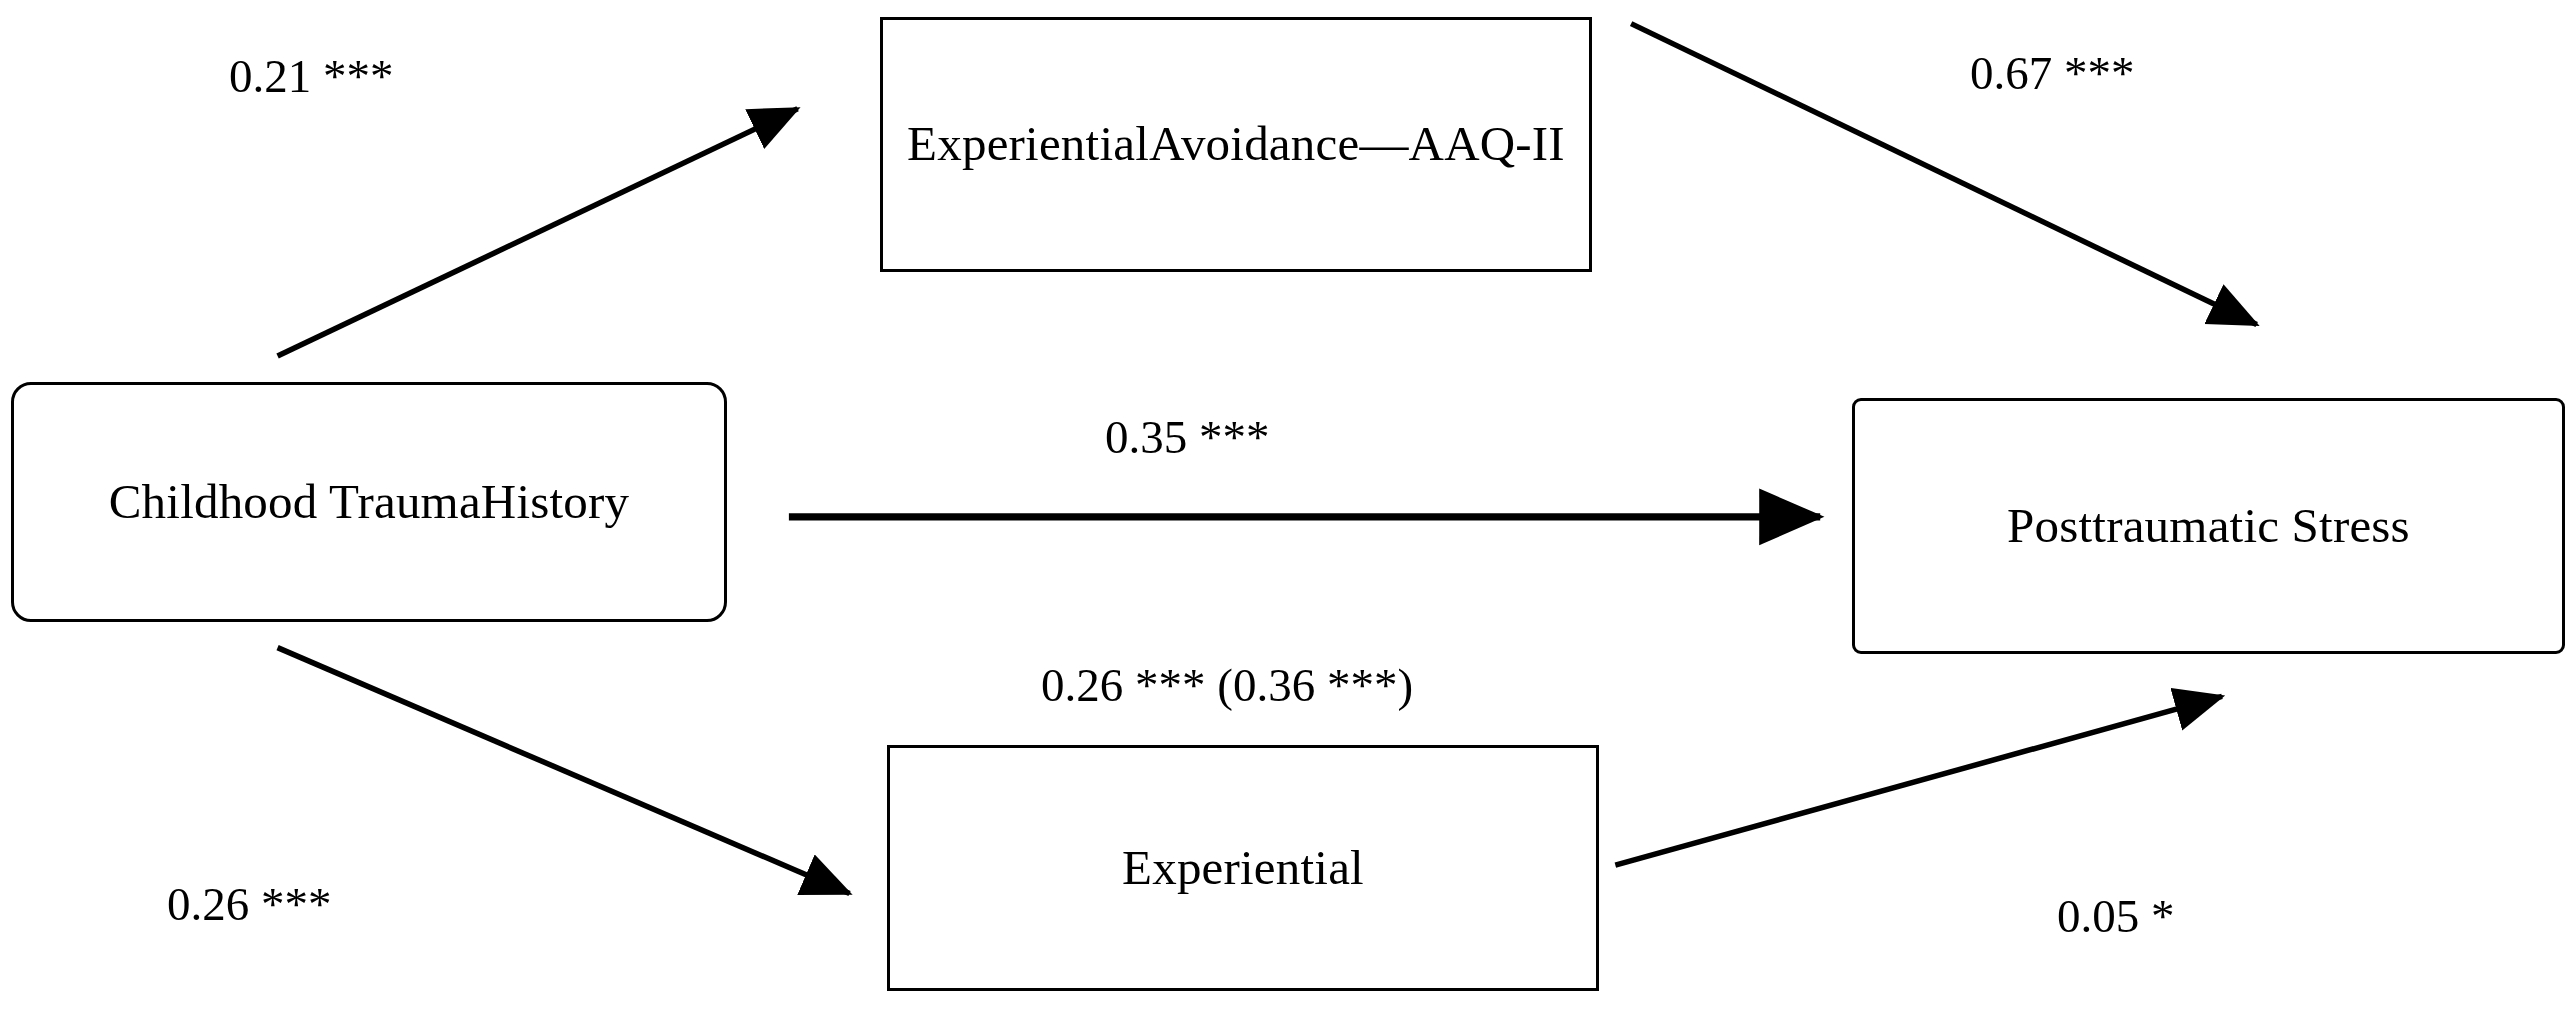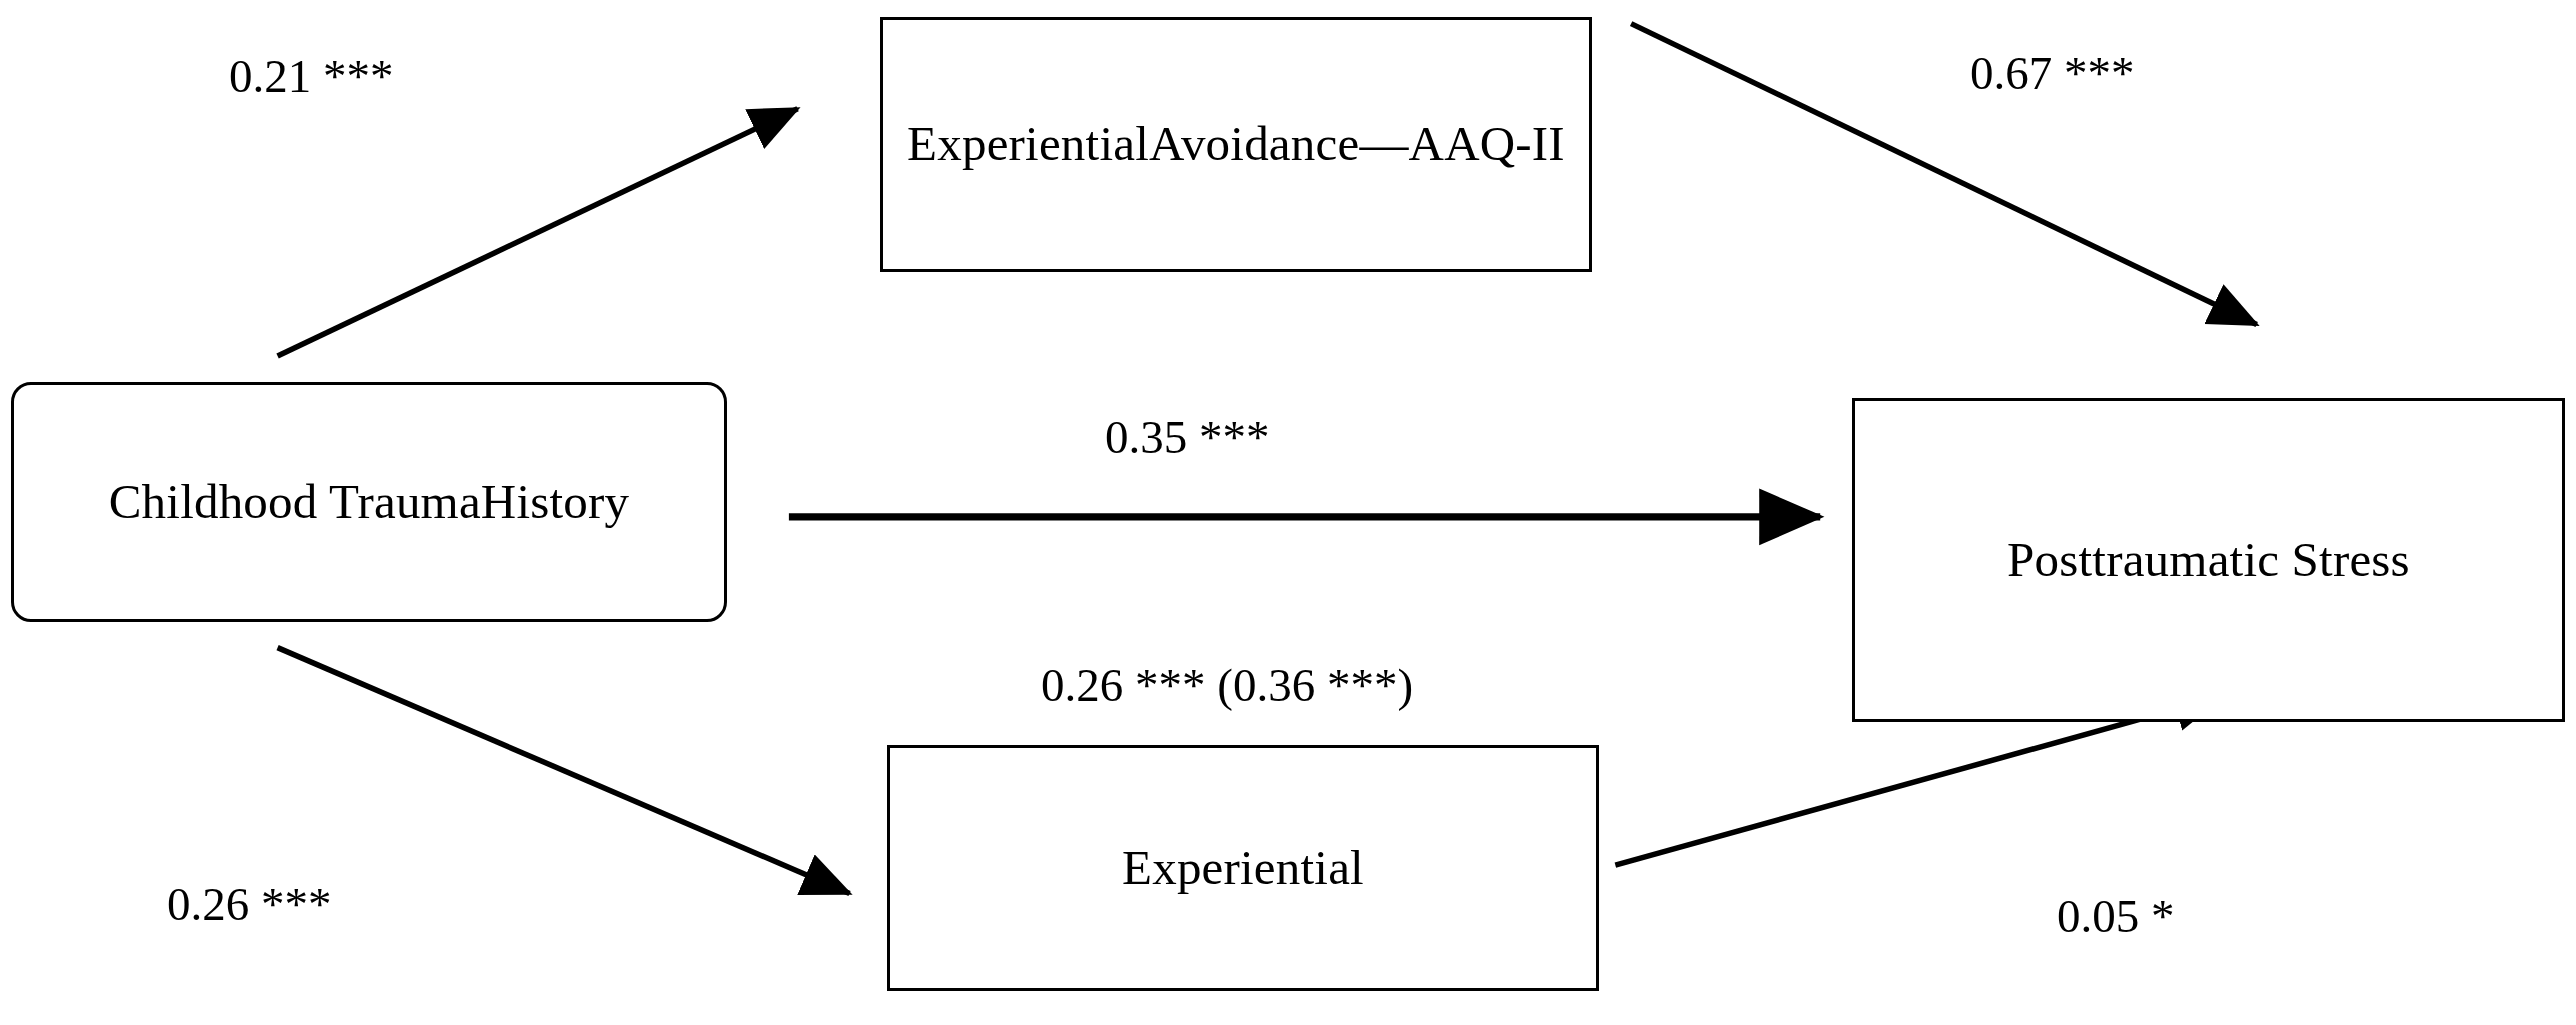--- a/index.html
+++ b/index.html
@@ -30,21 +30,21 @@
   }
   .node-line {
     display: block;
     font-size: 49px;
     line-height: 1.42;
     letter-spacing: 0.2px;
     white-space: nowrap;
   }
   #node-aaq   { left: 880px; top: 16.5px;  width: 712px; height: 255px; }
   #node-cth   { left: 11px;   top: 382px; width: 716px; height: 240px; border-radius: 20px; }
-  #node-pts   { left: 1852px; top: 398px; width: 713px; height: 324px; }
+  #node-pts   { left: 1852px; top: 398px; width: 713px; height: 256px; border-radius: 9px; }
   #node-meaq  { left: 887px; top: 745px; width: 712px; height: 246px; }
 
   
   .path-label {
     position: absolute;
     font-size: 47px;
     line-height: 1;
     white-space: nowrap;
     color: #000000;
     margin-top: 36px;

